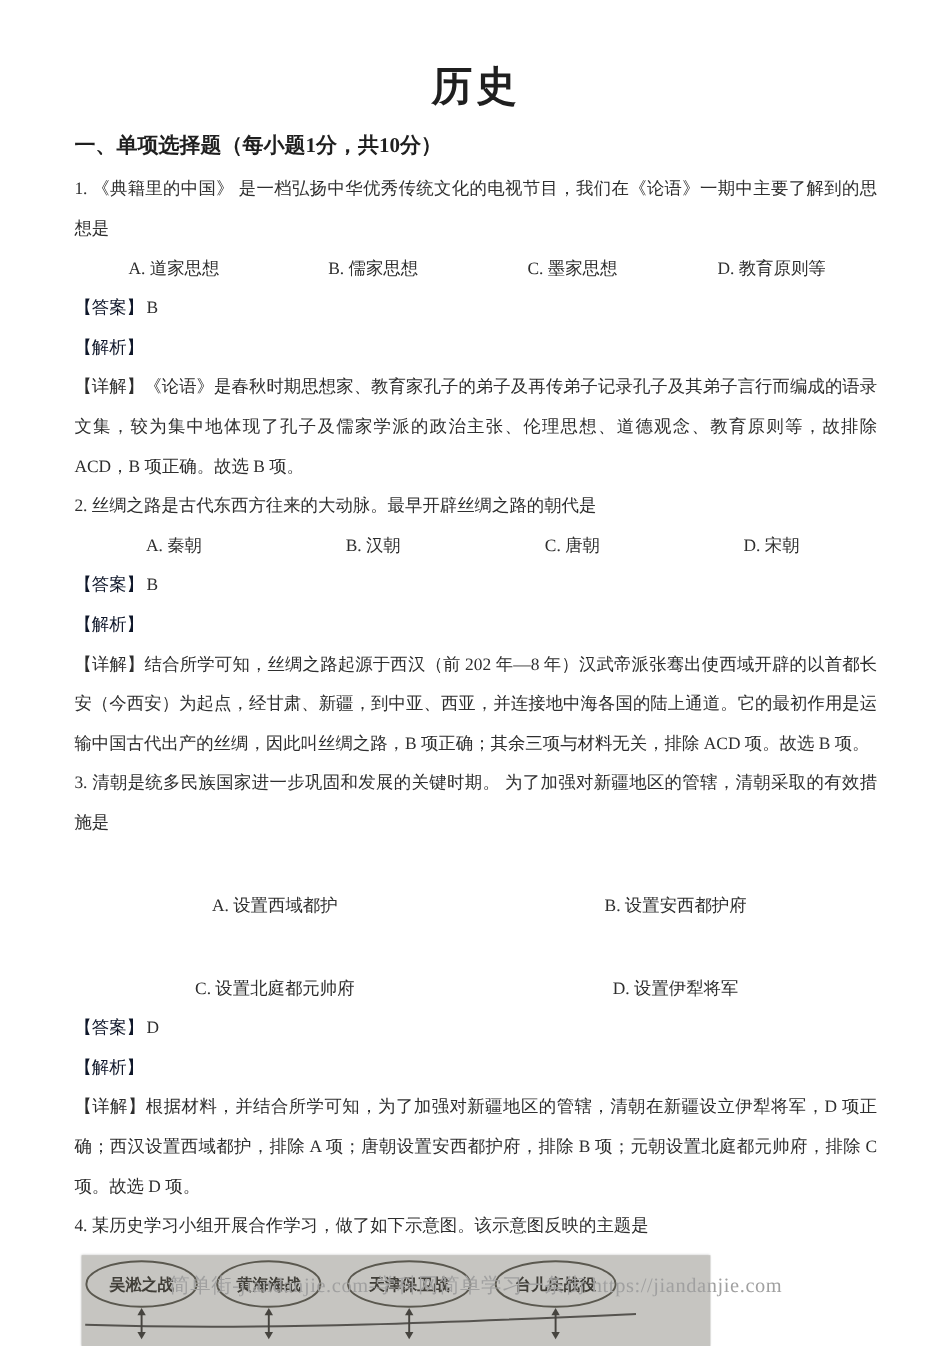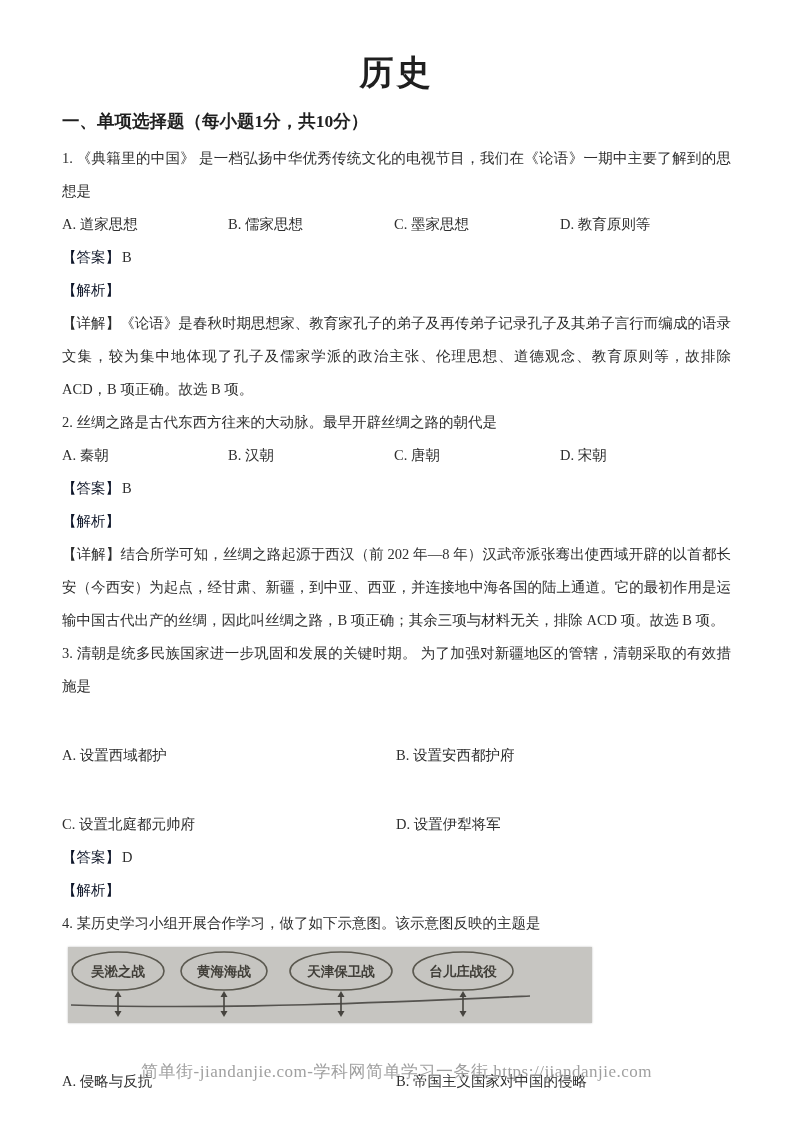--- a/index.html
+++ b/index.html
@@ -28,21 +28,21 @@
     font-weight:bold;
     line-height:34px;
     color:#1f1f1f;
   }
   .line {
     margin:0;
     font-size:14.5px;
     line-height:33px;
     text-align:justify;
   }
-  .opts { display:flex; font-size:14.5px; line-height:33px; }
+  .opts { display:flex; font-size:14.5px; line-height:33px;text-align:center; }
   .opts4 .opt { width:166px; }
   .opts2 .opt { width:334px;margin-top:36px; }
   .blue { color:#0f172a; }
   .ans-val { margin-left:2px; }
   .diagram-box {
     margin:7px 0 6px 6px;
     width:524px; height:76px;
     background:#c6c5c1;
     box-shadow:0 0 2px rgba(0,0,0,0.25);
   }
@@ -97,20 +97,21 @@
       <div class="opts opts2">
         <span class="opt">A. 设置西域都护</span>
         <span class="opt">B. 设置安西都护府</span>
       </div>
       <div class="opts opts2">
         <span class="opt">C. 设置北庭都元帅府</span>
         <span class="opt">D. 设置伊犁将军</span>
       </div>
       <p class="line"><span class="blue">【答案】</span><span class="ans-val">D</span></p>
       <p class="line"><span class="blue">【解析】</span></p>
+      <p class="line"><span>【详解】</span><span>根据材料，并结合所学可知，为了加强对新疆地区的管辖，清朝在新疆设立伊犁将军，D 项正确；西汉设置西域都护，排除 A 项；唐朝设置安西都护府，排除 B 项；元朝设置北庭都元帅府，排除 C 项。故选 D 项。</span></p>
     </section>
 
     <section>
       <p class="line">4. 某历史学习小组开展合作学习，做了如下示意图。该示意图反映的主题是</p>
 
       <div class="diagram-box">
         <svg width="466" height="76" viewBox="0 0 466 76">
 
           <path d="M3,58 C160,63 330,55 462,49" stroke="#55534f" stroke-width="1.6" fill="none"></path>
 

